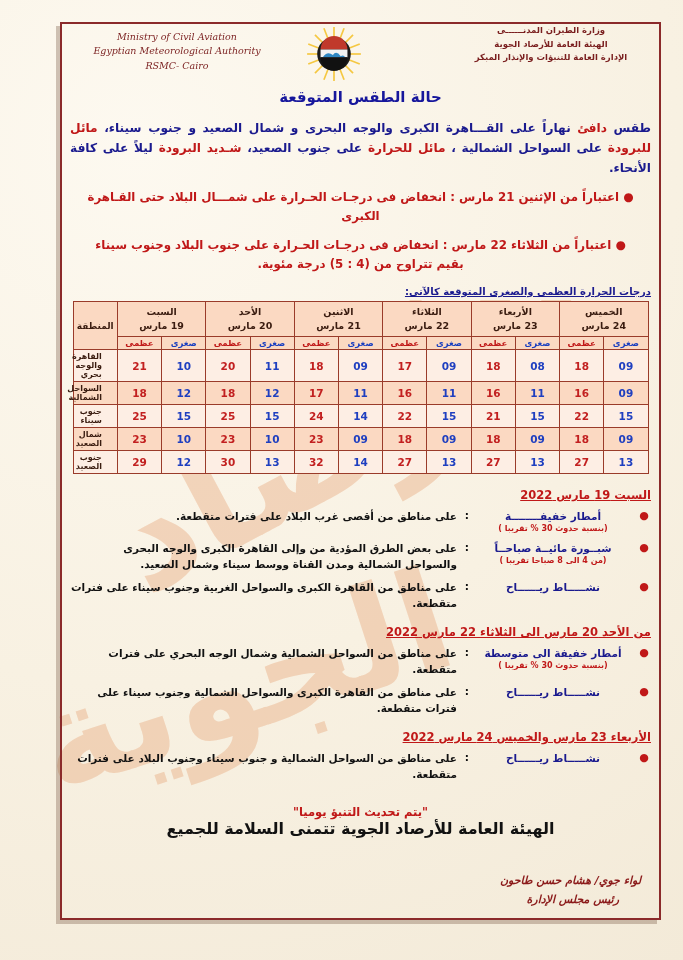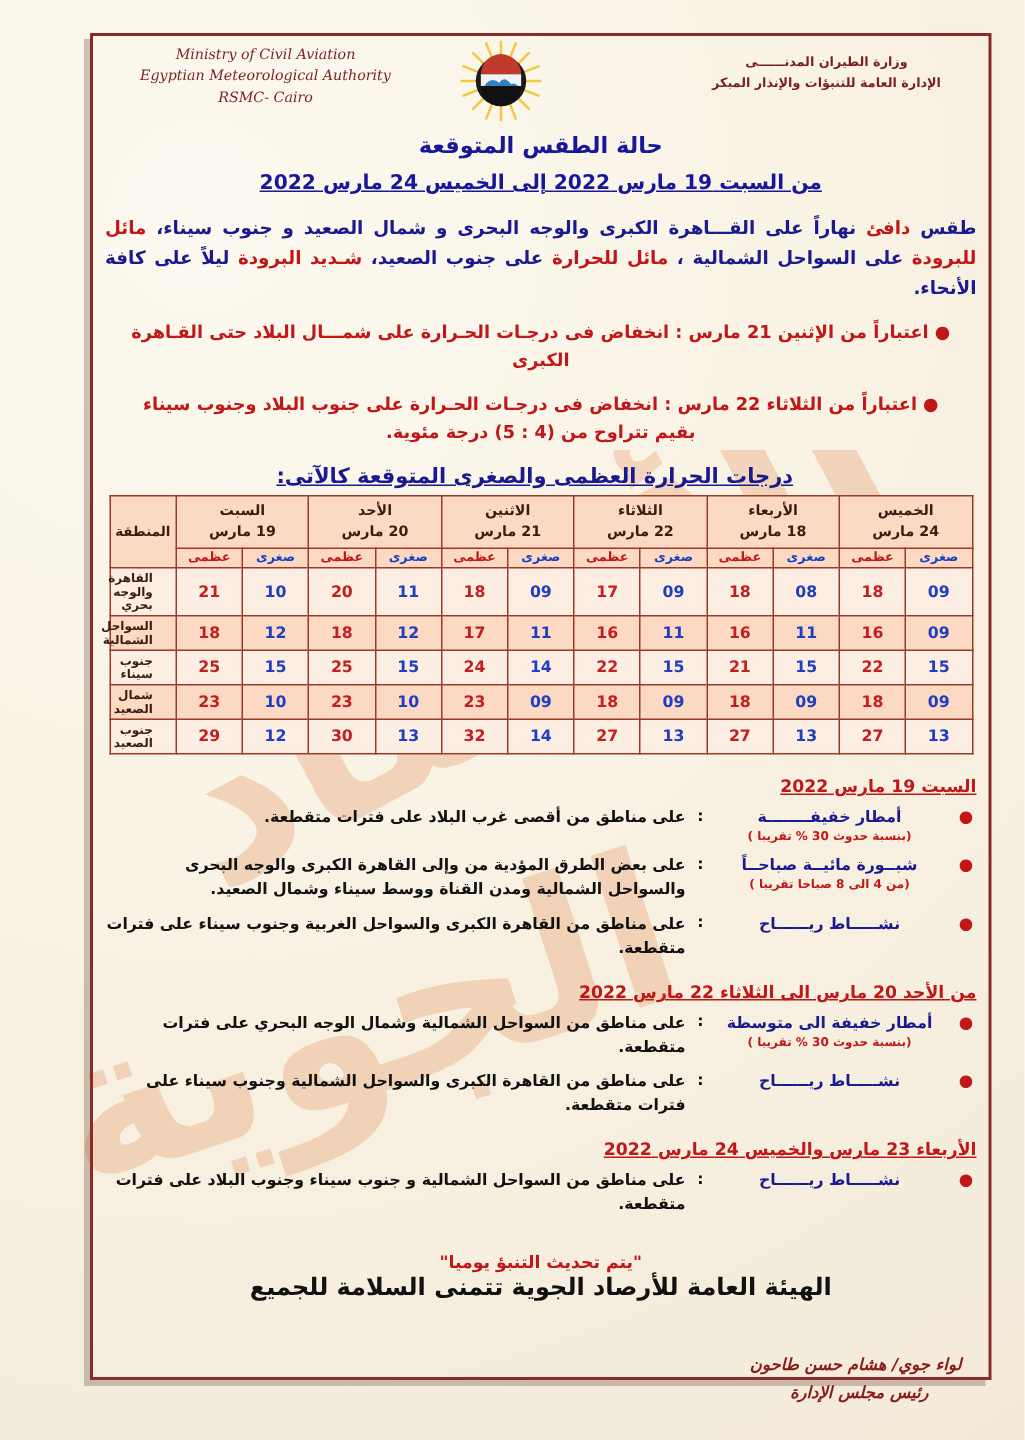--- a/index.html
+++ b/index.html
@@ -40,21 +40,21 @@
   
   .hdr{position:relative;height:62px;}
   .hdr-en{
     position:absolute;left:auto;right:372px;top:6px;width:220px;
     text-align:center;direction:ltr;
     font-family:"DejaVu Serif","Liberation Serif",serif;
     font-style:italic;font-weight:400;font-size:9.5px;color:#7a1f1f;
     line-height:1.5;
   }
   .hdr-ar{
-    position:absolute;right:8px;top:12px;width:200px;text-align:center;
+    position:absolute;right:8px;top:0;width:200px;text-align:center;
     font-size:8.5px;color:#7a1f1f;font-weight:700;line-height:1.6;
   }
   .logo{
     position:absolute;left:244px;top:2px;width:56px;height:56px;
   }
   
   .title{
     text-align:center;font-size:15px;font-weight:700;color:#17179c;
     margin-top:2px;
   }
@@ -66,21 +66,21 @@
     margin:12px 8px 0 8px;font-size:12.2px;line-height:1.65;
     color:#1a1a8e;font-weight:700;text-align:justify;
   }
   .summary b{color:#c01818;}
   .redpara{
     margin:10px 12px 0 12px;font-size:11.8px;line-height:1.6;
     color:#c01818;font-weight:700;text-align:center;
   }
   .bulletdot{color:#c01818;}
   .tablecaption{
-    margin:12px 8px 4px 0;text-align:center;font-size:14px;
+    margin:12px 8px 4px 0;text-align:right;font-size:10px;
     font-weight:700;color:#1a1a8e;text-decoration:underline;
   }
   
   table.temps{
     border-collapse:collapse;width:576px;margin:0 auto;
     table-layout:fixed;
   }
   table.temps th,table.temps td{
     border:1px solid #9a3b2a;text-align:center;
     font-weight:700;
@@ -190,26 +190,26 @@
             <path d="M26 42 a24 24 0 0 1 48 0 z" fill="#c0392b"></path>
             <path d="M26 42 h48 v14 h-48 z" fill="#f2f2f2"></path>
             <path d="M30 56 q8 -12 18 -4 q6 -9 14 2 q5 -3 8 2 z" fill="#2e86c1"></path>
             <path d="M26 56 h48 a24 24 0 0 1 -48 0 z" fill="#111"></path>
           </g>
         </svg>
       </div>
 
       <div class="hdr-ar">
         <div>وزارة الطيران المدنــــــى</div>
+        <div>الهيئة العامة للأرصاد الجوية</div>
         <div>الإدارة العامة للتنبؤات والإنذار المبكر</div>
       </div>
     </div>
 
     <div class="title">حالة الطقس المتوقعة</div>
-    <div class="subtitle">من  السبت 19 مارس 2022  إلى  الخميس 24 مارس 2022</div>
 
     <div class="summary">
       <span>طقس </span><b>دافئ</b><span> نهاراً على القـــاهرة الكبرى والوجه البحرى و شمال الصعيد و جنوب سيناء، </span><b>مائل للبرودة</b><span> على السواحل الشمالية ، </span><b>مائل للحرارة</b><span> على جنوب الصعيد، </span><b>شـديد البرودة</b><span> ليلاً على كافة الأنحاء.</span>
     </div>
 
     <div class="redpara">
       <span class="bulletdot">●</span>
       <span>اعتباراً من الإثنين 21 مارس : انخفاض فى درجـات الحـرارة على شمـــال البلاد حتى القـاهرة الكبرى</span><br>
     </div>
     <div class="redpara">
@@ -221,21 +221,21 @@
     <div class="tablecaption">درجات الحرارة العظمى والصغرى المتوقعة كالآتى:</div>
     <table class="temps">
       <thead>
         <tr>
             <th class="dayhead" colspan="2">
               <div>الخميس</div>
               <div>24 مارس</div>
             </th>
             <th class="dayhead" colspan="2">
               <div>الأربعاء</div>
-              <div>18 مارس</div>
+              <div>23 مارس</div>
             </th>
             <th class="dayhead" colspan="2">
               <div>الثلاثاء</div>
               <div>22 مارس</div>
             </th>
             <th class="dayhead" colspan="2">
               <div>الاثنين</div>
               <div>21 مارس</div>
             </th>
             <th class="dayhead" colspan="2">

